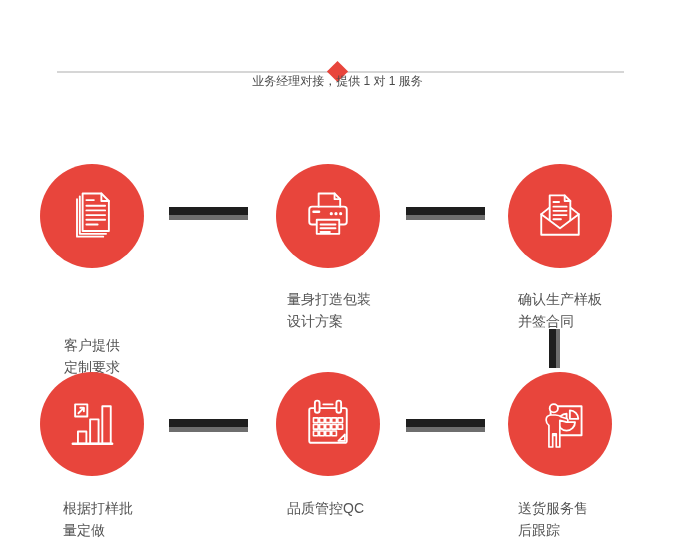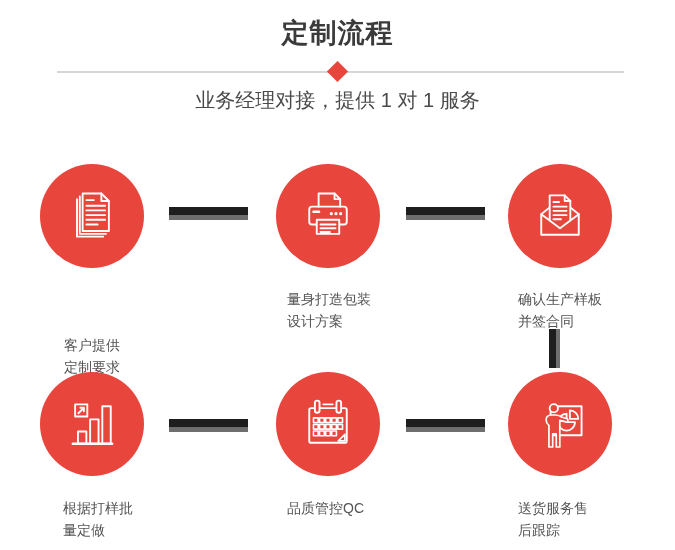--- a/index.html
+++ b/index.html
@@ -14,22 +14,22 @@
   *{margin:0;padding:0;box-sizing:border-box;}
   html,body{background:#fff;}
   body{font-family:"Liberation Sans","DejaVu Sans",sans-serif;}
   .page{position:relative;width:675px;height:550px;background:#fff;overflow:hidden;}
 
   .title{position:absolute;top:15px;left:0;width:100%;text-align:center;
          font-size:27px;font-weight:bold;color:var(--title-text);letter-spacing:1px;}
   .divider{position:absolute;left:57px;top:71px;width:567px;height:2px;background:var(--divider);}
   .diamond{position:absolute;left:330px;top:64px;width:15px;height:15px;
            background:var(--accent);transform:rotate(45deg);}
-  .subtitle{position:absolute;top:87px;left:0;width:100%;text-align:center;
-            font-size:20px;color:var(--subtitle-text);}
+  .subtitle{position:absolute;top:73px;left:0;width:100%;text-align:center;
+            font-size:12px;color:var(--subtitle-text);}
 
   .circle{position:absolute;width:104px;height:104px;border-radius:50%;
           background:var(--accent);display:flex;align-items:center;justify-content:center;}
   .c1{left:40px;top:164px;}  .c2{left:276px;top:164px;}  .c3{left:508px;top:164px;}
   .c4{left:40px;top:372px;}  .c5{left:276px;top:372px;}  .c6{left:508px;top:372px;}
 
   .label{position:absolute;font-size:14px;line-height:22px;color:var(--label-text);text-align:left;}
   .l1{left:64px;top:288px;margin-top:46px;}  .l2{left:287px;top:288px;}  .l3{left:518px;top:288px;}
   .l4{left:63px;top:497px;}  .l5{left:287px;top:497px;}  .l6{left:518px;top:497px;}
 
@@ -43,21 +43,20 @@
   .vbar .dark{width:6.5px;background:var(--connector-dark);}
   .vbar .lite{width:4.5px;background:var(--connector-gray);}
 
   svg{display:block;}
 </style>
 </head>
 <body>
 
 <div class="page">
 
-  <div class="title">定制流程</div>
   <div class="divider"></div>
   <div class="diamond"></div>
   <div class="subtitle">业务经理对接，提供 1 对 1 服务</div>
 
   <div class="hbar h1">
       <div class="dark"></div>
       <div class="lite"></div>
     </div>
   <div class="hbar h2">
       <div class="dark"></div>

